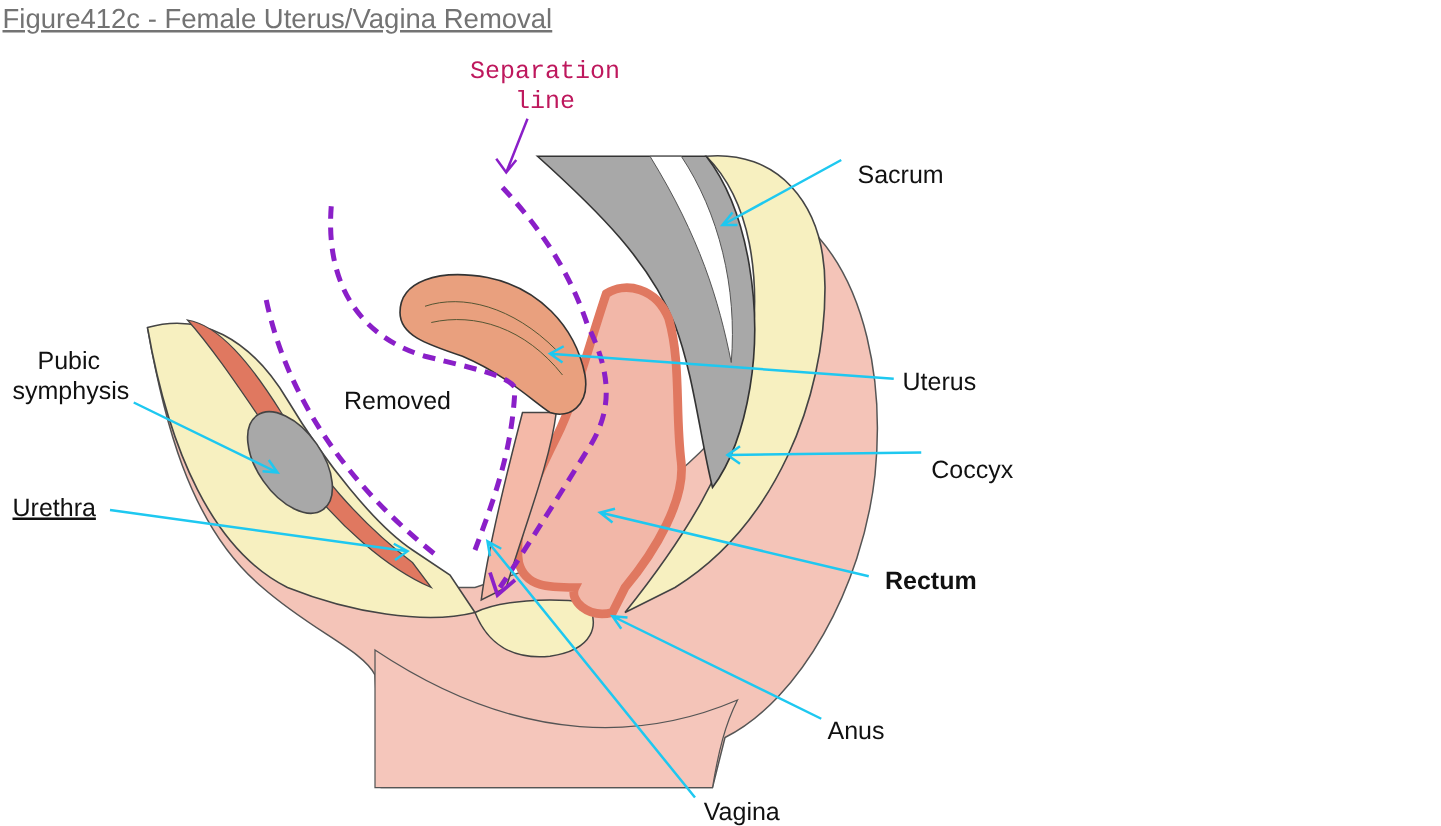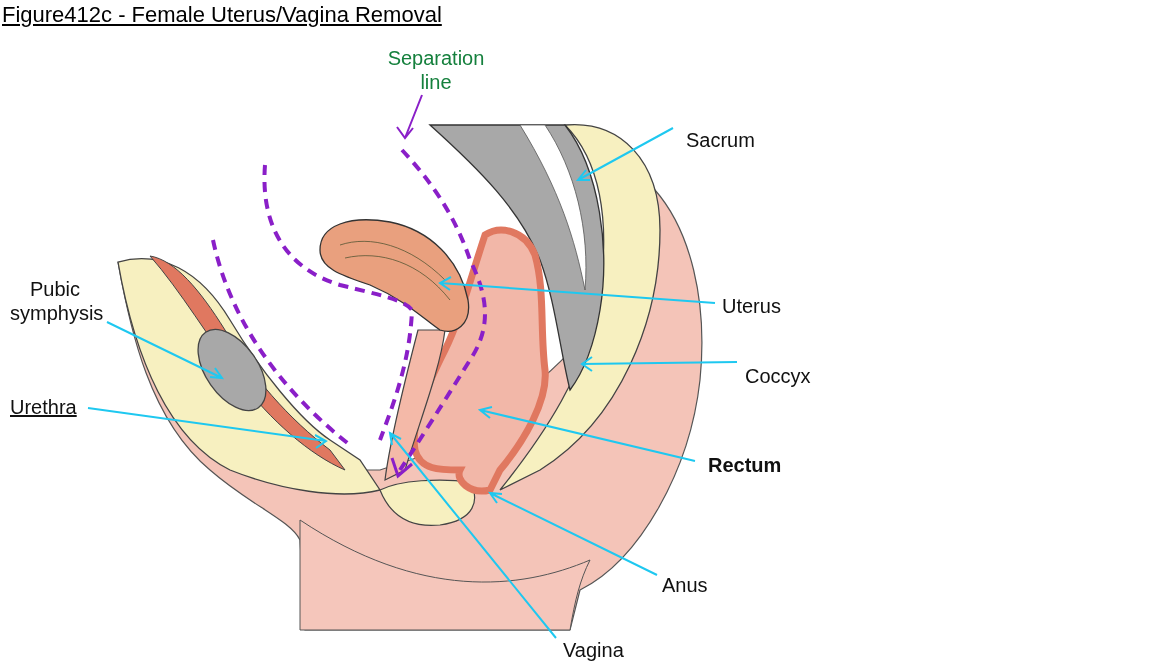--- a/index.html
+++ b/index.html
@@ -1,22 +1,22 @@
 <!DOCTYPE html>
 <html><head>
 <meta charset="utf-8">
 <style>
   html, body { margin: 0; padding: 0; background: #ffffff; }
   body { width: 1153px; height: 661px; position: relative; overflow: hidden;
          font-family: "Liberation Sans", sans-serif; }
-  .title { position: absolute; left: 2px; top: 2px; font-size: 22px; color: #000000;
+  .title { position: absolute; left: 2px; top: 2px; font-size: 22px; color: #737373;
            text-decoration: underline; white-space: nowrap; }
   .lbl { position: absolute; font-size: 20px; color: #111; white-space: nowrap; line-height: 24px; }
   .lbl.center { text-align: center; }
-  .lbl.magenta { color: #15803d; }
+  .lbl.magenta { color: #be185d; font-family: Liberation Mono, monospace; }
   svg.art { position: absolute; left: 0; top: 0; }
 </style>
 </head>
 <body>
 
 <svg class="art" width="1153" height="661" viewBox="0 0 1153 661">
 
   <path d="M118,262 C130,330 150,420 210,470 C250,505 290,520 300,540 L305,630 L570,630 L580,590 C640,560 690,470 700,380 C708,300 690,230 655,190 C640,260 600,330 540,380 L470,440 L380,470 L250,470 Z" fill="#f4c4b8" stroke="#555" stroke-width="1.2"></path>
 
   <path d="M300,520 L300,630 L570,630 C575,600 580,580 590,560 C520,590 420,600 300,520 Z" fill="#f5c6bb" stroke="#555" stroke-width="1"></path>
@@ -63,20 +63,21 @@
 </svg>
 
 <div class="title">Figure412c - Female Uterus/Vagina Removal</div>
 
 <div class="lbl center magenta" style="left:376px; top:46px; width:120px;">
   <div>Separation</div>
   <div>line</div>
 </div>
 
 <div class="lbl center" style="left:250px; top:309px; width:136px;">
+  <div>Removed</div>
 </div>
 
 <div class="lbl" style="left:686px; top:128px;">Sacrum</div>
 <div class="lbl" style="left:722px; top:294px;">Uterus</div>
 <div class="lbl" style="left:745px; top:364px;">Coccyx</div>
 <div class="lbl" style="left:708px; top:453px;font-weight:bold;">Rectum</div>
 <div class="lbl" style="left:662px; top:573px;">Anus</div>
 <div class="lbl" style="left:563px; top:638px;">Vagina</div>
 <div class="lbl" style="left:10px; top:395px;text-decoration:underline;">Urethra</div>
 <div class="lbl center" style="left:10px; top:277px; width:90px;">

